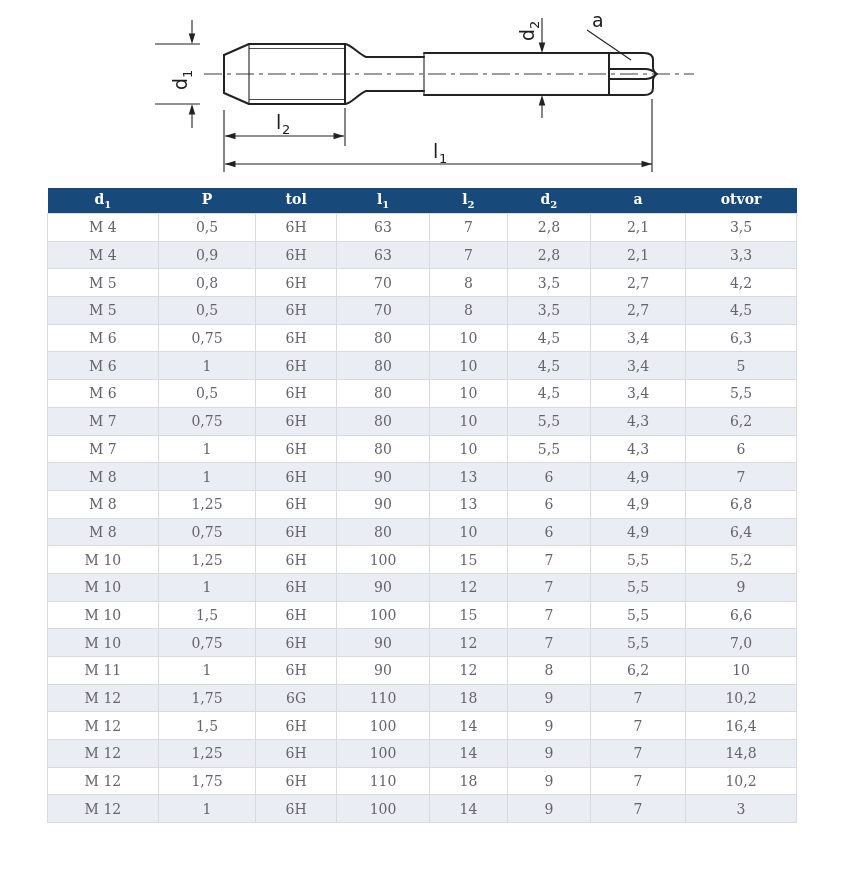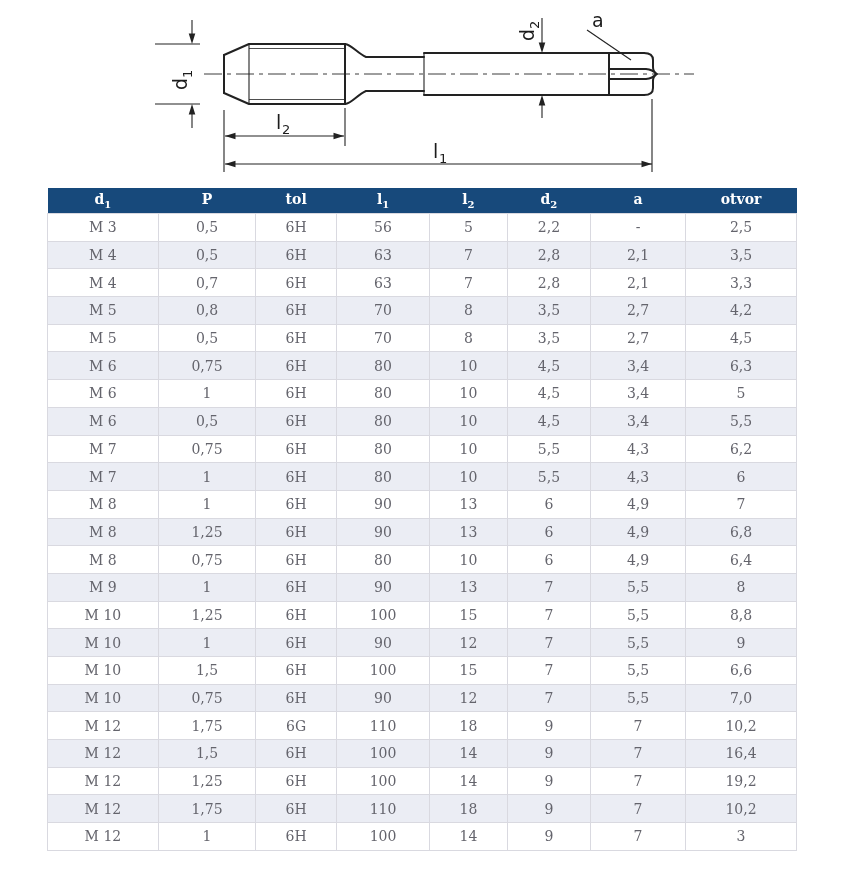--- a/index.html
+++ b/index.html
@@ -155,42 +155,32 @@
           <th><span>tol</span><sub></sub></th>
           <th><span>l</span><sub>1</sub></th>
           <th><span>l</span><sub>2</sub></th>
           <th><span>d</span><sub>2</sub></th>
           <th><span>a</span><sub></sub></th>
           <th><span>otvor</span><sub></sub></th>
         </tr>
     </thead>
     <tbody>
         <tr>
-          <td>M 3</td>
-          <td>0,5</td>
-          <td>6H</td>
-          <td>56</td>
-          <td>5</td>
-          <td>2,2</td>
-          <td>-</td>
-          <td>2,5</td>
-        </tr>
-        <tr>
           <td>M 4</td>
           <td>0,5</td>
           <td>6H</td>
           <td>63</td>
           <td>7</td>
           <td>2,8</td>
           <td>2,1</td>
           <td>3,5</td>
         </tr>
         <tr>
           <td>M 4</td>
-          <td>0,7</td>
+          <td>0,9</td>
           <td>6H</td>
           <td>63</td>
           <td>7</td>
           <td>2,8</td>
           <td>2,1</td>
           <td>3,3</td>
         </tr>
         <tr>
           <td>M 5</td>
           <td>0,8</td>
@@ -285,38 +275,28 @@
           <td>M 8</td>
           <td>0,75</td>
           <td>6H</td>
           <td>80</td>
           <td>10</td>
           <td>6</td>
           <td>4,9</td>
           <td>6,4</td>
         </tr>
         <tr>
-          <td>M 9</td>
-          <td>1</td>
-          <td>6H</td>
-          <td>90</td>
-          <td>13</td>
-          <td>7</td>
-          <td>5,5</td>
-          <td>8</td>
-        </tr>
-        <tr>
           <td>M 10</td>
           <td>1,25</td>
           <td>6H</td>
           <td>100</td>
           <td>15</td>
           <td>7</td>
           <td>5,5</td>
-          <td>8,8</td>
+          <td>5,2</td>
         </tr>
         <tr>
           <td>M 10</td>
           <td>1</td>
           <td>6H</td>
           <td>90</td>
           <td>12</td>
           <td>7</td>
           <td>5,5</td>
           <td>9</td>
@@ -333,20 +313,30 @@
         </tr>
         <tr>
           <td>M 10</td>
           <td>0,75</td>
           <td>6H</td>
           <td>90</td>
           <td>12</td>
           <td>7</td>
           <td>5,5</td>
           <td>7,0</td>
+        </tr>
+        <tr>
+          <td>M 11</td>
+          <td>1</td>
+          <td>6H</td>
+          <td>90</td>
+          <td>12</td>
+          <td>8</td>
+          <td>6,2</td>
+          <td>10</td>
         </tr>
         <tr>
           <td>M 12</td>
           <td>1,75</td>
           <td>6G</td>
           <td>110</td>
           <td>18</td>
           <td>9</td>
           <td>7</td>
           <td>10,2</td>
@@ -362,21 +352,21 @@
           <td>16,4</td>
         </tr>
         <tr>
           <td>M 12</td>
           <td>1,25</td>
           <td>6H</td>
           <td>100</td>
           <td>14</td>
           <td>9</td>
           <td>7</td>
-          <td>19,2</td>
+          <td>14,8</td>
         </tr>
         <tr>
           <td>M 12</td>
           <td>1,75</td>
           <td>6H</td>
           <td>110</td>
           <td>18</td>
           <td>9</td>
           <td>7</td>
           <td>10,2</td>

